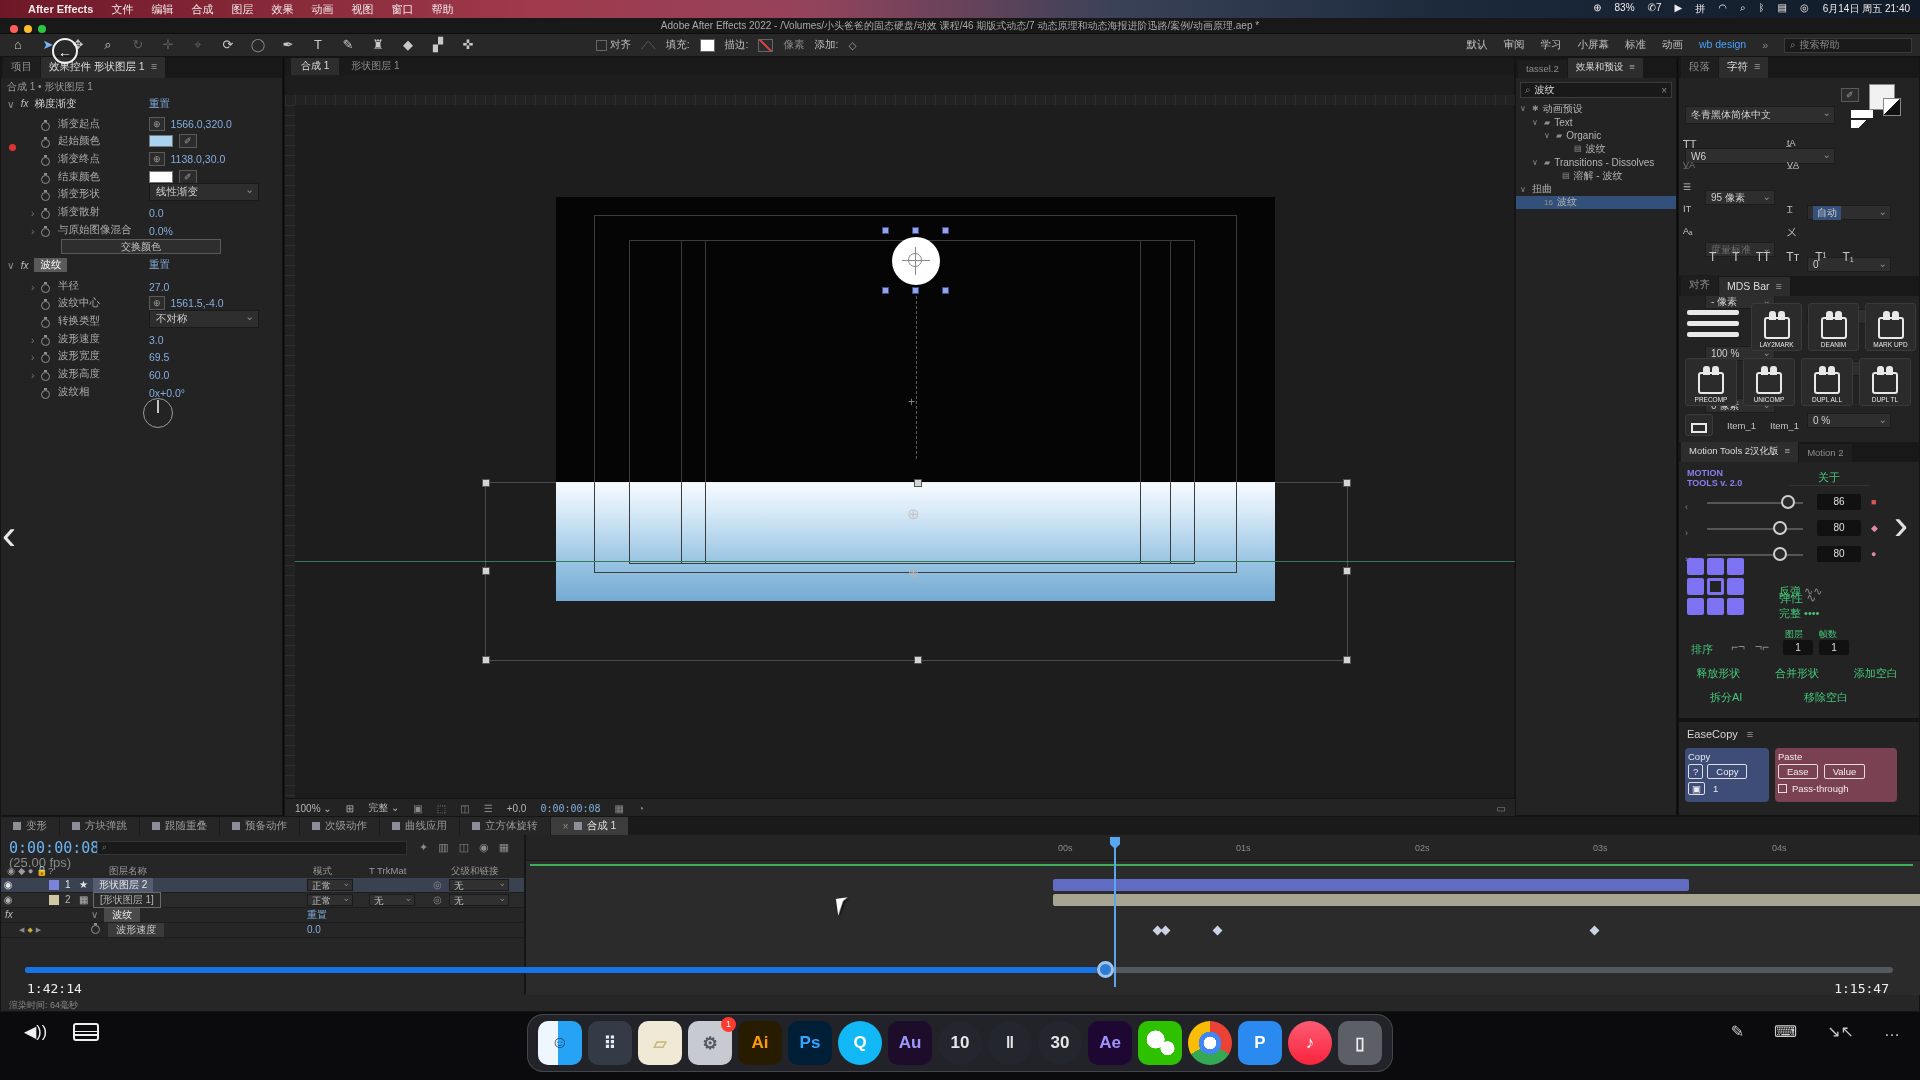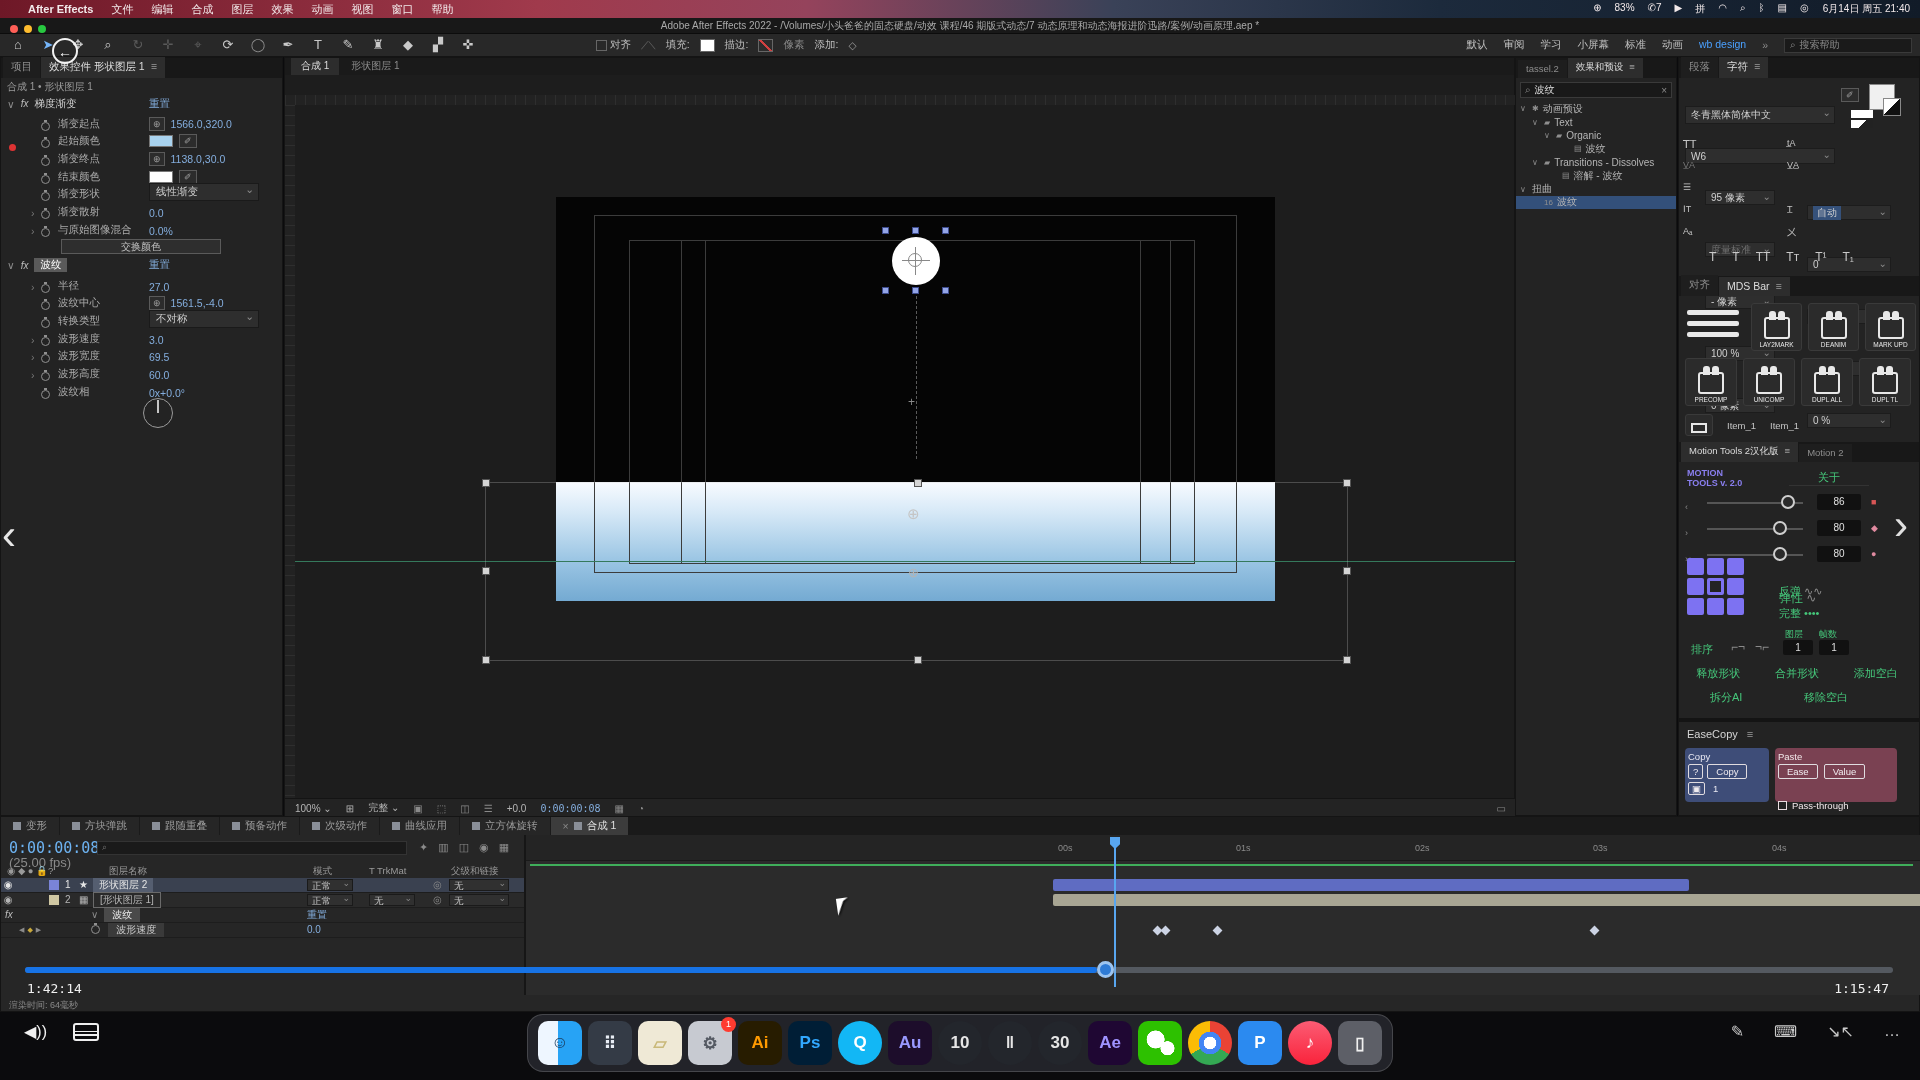--- a/index.html
+++ b/index.html
@@ -701,21 +701,21 @@
       <span class="ec-btn" style="padding:0 3px">▣</span>
       <span>1</span>
     </div>
   </div>
   <div class="abs" style="left:96px;top:690px;width:122px;height:54px;background:#7a4152;border-radius:4px;padding:3px;font-size:9.5px;color:#f2e8ea">
     <div>Paste</div>
     <div style="display:flex;gap:6px;margin-top:2px">
       <span class="ec-btn">Ease</span>
       <span class="ec-btn">Value</span>
     </div>
-    <div style="display:flex;gap:5px;margin-top:21px;align-items:center">
+    <div style="display:flex;gap:5px;margin-top:4px;align-items:center">
       <span style="width:9px;height:9px;border:1px solid #e8dce0;display:inline-block"></span>
       <span>Pass-through</span>
     </div>
   </div>
 </div>
 
 <div class="abs panel" style="left:0;top:816px;width:1920px;height:196px;background:#262626">
   <div style="height:18px;background:#1a1a1a;display:flex;gap:1px">
 
       <div class="ttab">

